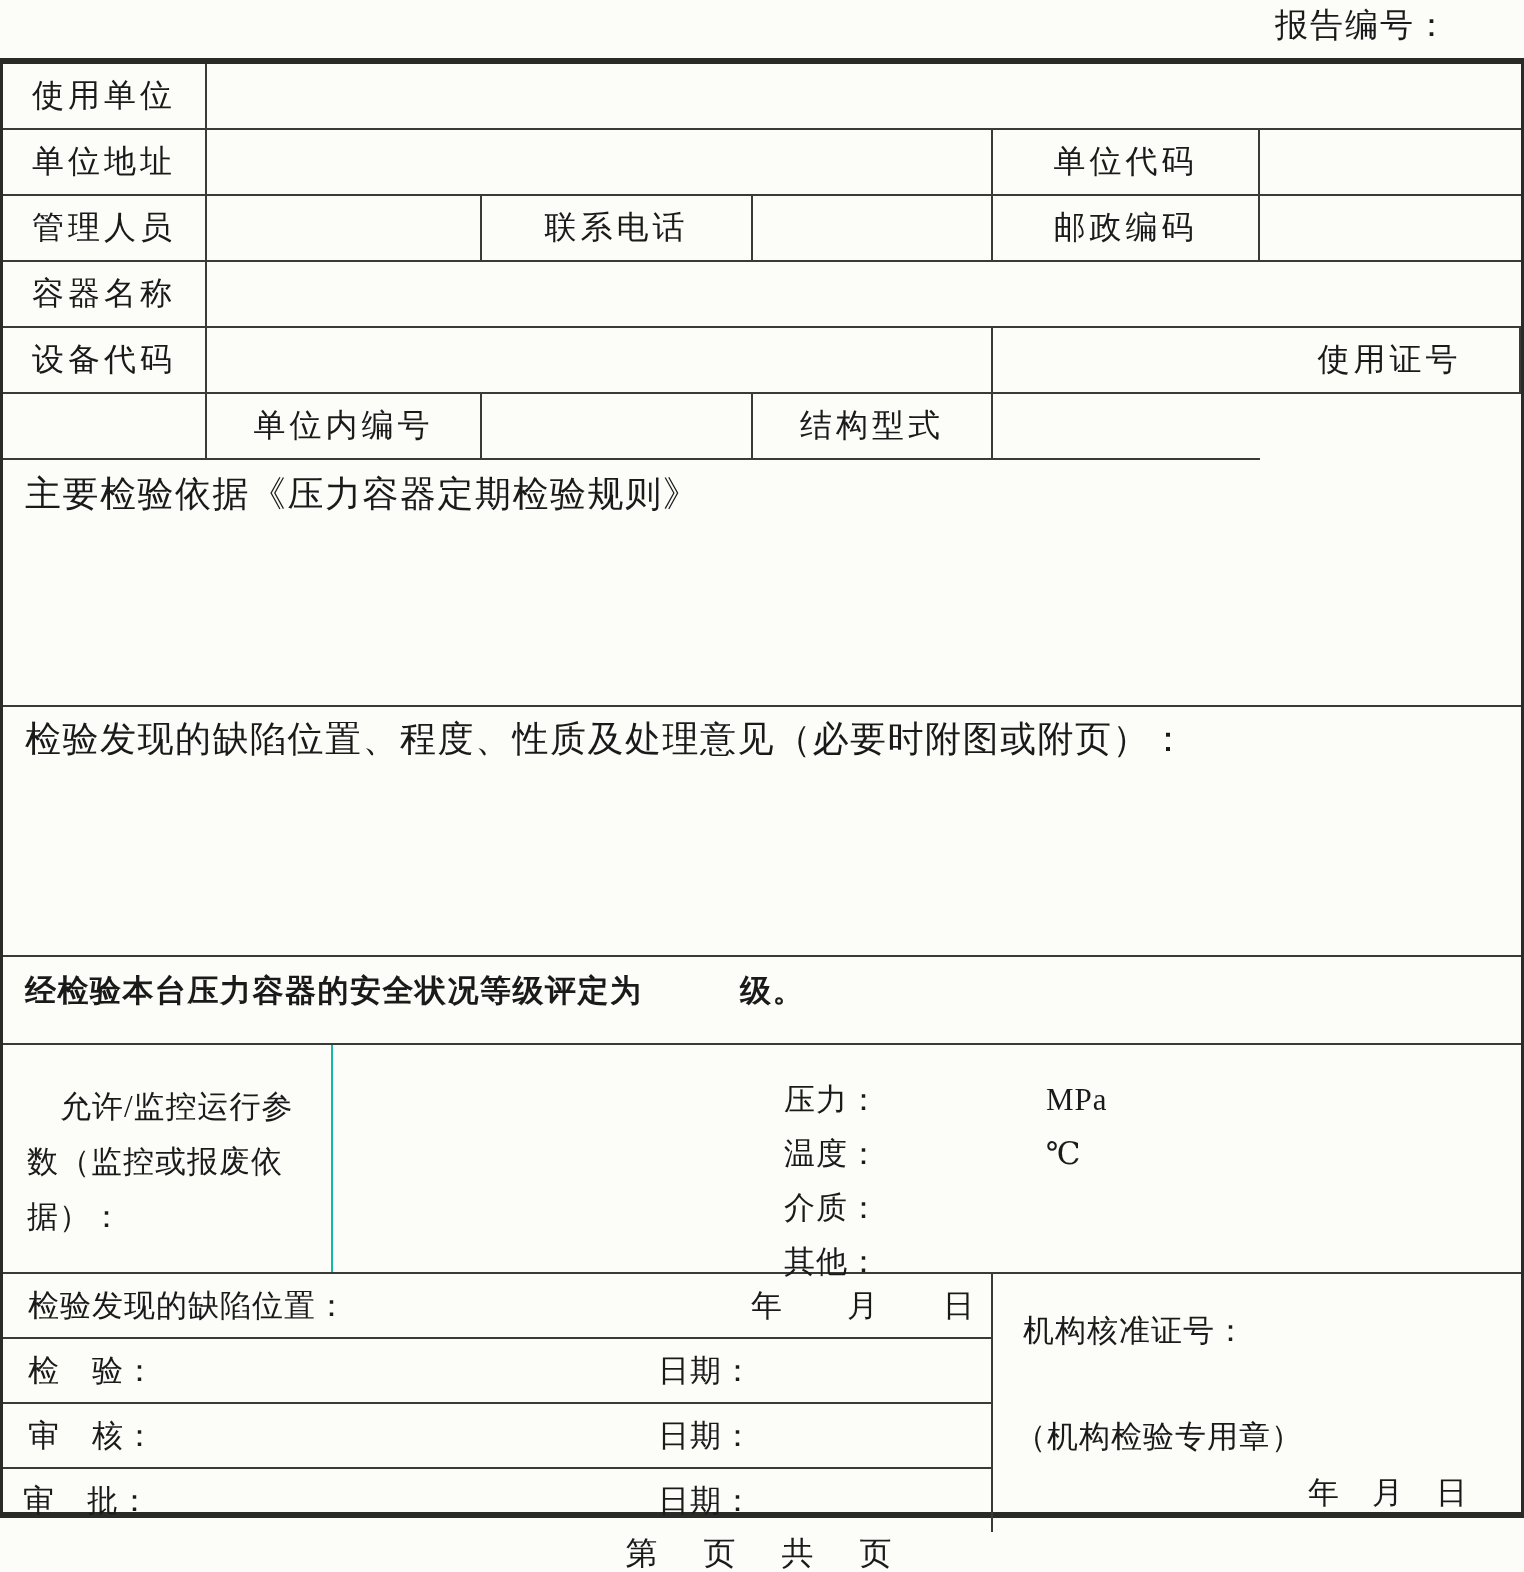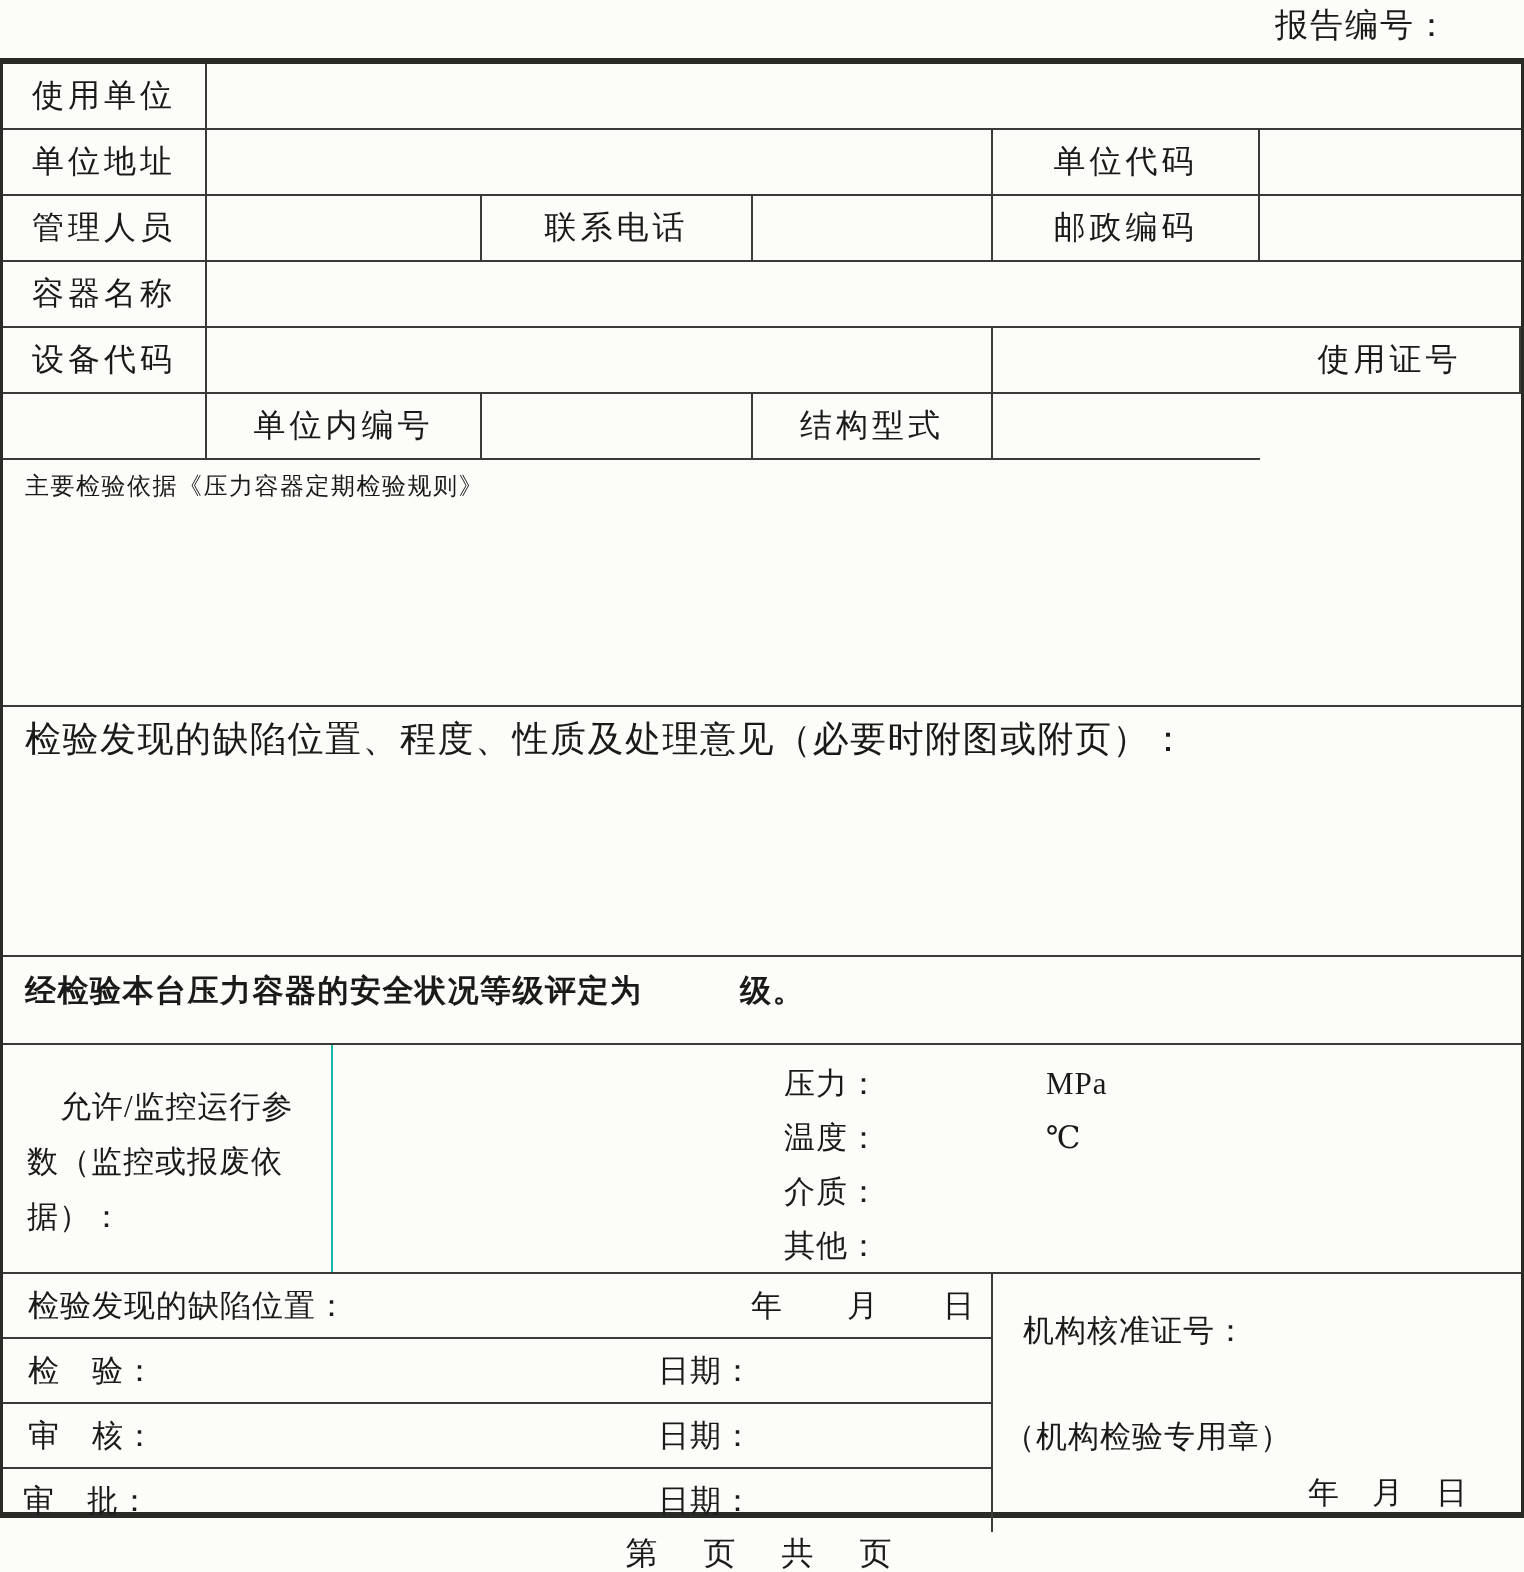--- a/index.html
+++ b/index.html
@@ -36,38 +36,38 @@
     border-right:2px solid #3a3a38;
     border-bottom:2px solid #3a3a38;
     display:flex;align-items:center;justify-content:center;
   }
   .cell.label{font-size:32px;letter-spacing:4px;}
   .cell.last{border-right:none;}
   .sp3{grid-column:span 3;}
   .sp5{grid-column:span 5;}
   
   .sec{box-sizing:border-box;border-bottom:2px solid #3a3a38;}
-  .sec-basis{height:247px;padding:10px 0 0 22px;font-size:24px;letter-spacing:1.5px;}
+  .sec-basis{height:247px;padding:10px 0 0 22px;font-size:36px;letter-spacing:1.5px;}
   .sec-defects{height:250px;padding:8px 0 0 22px;font-size:36px;letter-spacing:1.5px;}
   .sec-grade{height:88px;padding:13px 0 0 22px;font-size:31px;letter-spacing:1.5px;font-weight:bold;}
   
   .params{
     box-sizing:border-box;height:229px;
     border-bottom:2px solid #3a3a38;
     display:flex;
   }
   .params-left{
     box-sizing:border-box;width:330px;
     border-right:2px solid #14b8a6;
     padding:34px 0 0 24px;
   }
   .params-left .wrap{
     width:276px;line-height:55px;text-indent:33px;font-size:31px;
   }
-  .params-right{flex:1;position:relative;padding-top:12px;}
+  .params-right{flex:1;position:relative;padding-top:28px;}
   .param-line{position:relative;height:54px;line-height:54px;}
   .p-label{position:absolute;left:451px;}
   .p-unit{position:absolute;left:713px;}
   
   .signoff{height:258px;display:flex;}
   .signoff-left{
     box-sizing:border-box;width:990px;
     border-right:2px solid #3a3a38;
     display:flex;flex-direction:column;
   }
@@ -75,21 +75,21 @@
     flex:1;position:relative;
     border-bottom:2px solid #3a3a38;
     display:flex;align-items:center;
     padding-left:25px;
   }
   .so-row.lastrow{border-bottom:none;padding-left:20px;}
   .ymd{position:absolute;left:748px;}
   .riqi{position:absolute;left:655px;}
   .signoff-right{flex:1;position:relative;}
   .org-cert{position:absolute;top:36px;left:30px;}
-  .org-seal{position:absolute;top:142px;left:11px;}
+  .org-seal{position:absolute;top:142px;left:22px;}
   .org-ymd{position:absolute;top:198px;left:315px;}
   
   .footer{
     position:absolute;top:1532px;left:0;width:100%;
     text-align:center;font-size:32px;letter-spacing:7px;
   }
 </style>
 </head>
 <body>
 

